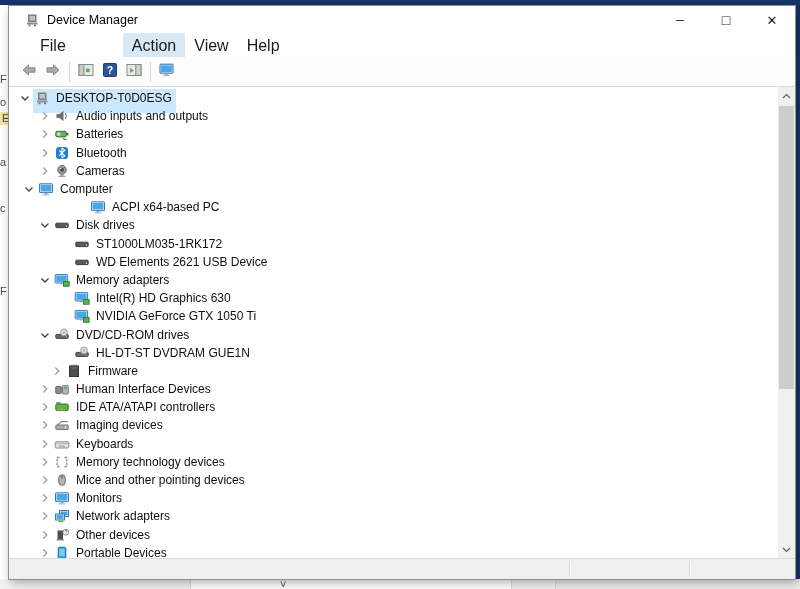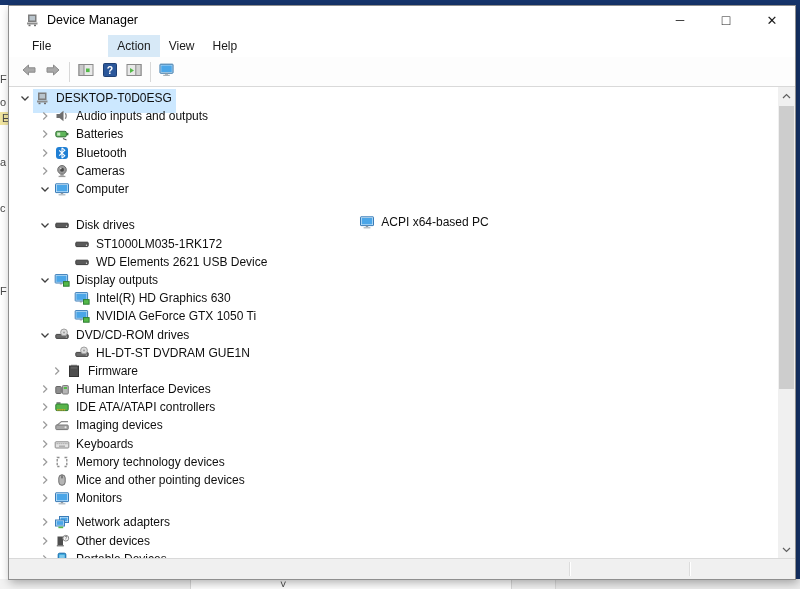--- a/index.html
+++ b/index.html
@@ -25,22 +25,22 @@
 
   .titlebar{height:28px;flex:0 0 28px;display:flex;align-items:center;background:#ffffff;}
   .title-icon{width:16px;height:16px;margin-left:15px;margin-right:7px;flex:0 0 16px;}
   .title-text{font-size:12.5px;color:#000;}
   .title-spacer{flex:1;}
   .win-btn{width:46px;height:28px;display:flex;align-items:center;justify-content:center;
            font-size:12px;color:#1a1a1a;cursor:default;}
   .win-btn.maximize{font-size:14px;}
   .win-btn.close{font-size:13px;}
 
-  .menubar{height:23px;flex:0 0 23px;display:flex;align-items:center;padding-left:14px;
-           font-size:12px;color:#1a1a1a;background:#ffffff;}
+  .menubar{height:23px;flex:0 0 23px;display:flex;align-items:center;padding-left:22px;
+           font-size:16px;color:#1a1a1a;background:#ffffff;}
   .menu-item{padding:4px 9px;}
   .menu-item.active{background:#d7e9f7;margin-left:48px;}
 
   .toolbar{height:29px;flex:0 0 29px;display:flex;align-items:center;padding-left:8px;
            background:#fdfdfd;border-bottom:1px solid #d9d9d9;}
   .tool-btn{width:24px;height:24px;display:flex;align-items:center;justify-content:center;}
   .tool-sep{width:1px;height:20px;background:#d8d8d8;margin:0 4px;}
 
   .tree{flex:1 1 auto;position:relative;overflow:hidden;background:#ffffff;}
   .tree-rows{position:absolute;left:0;top:2px;right:17px;overflow:hidden;bottom:0;}
@@ -224,37 +224,37 @@
               <span class="dev-icon"><svg width="16" height="16" viewBox="0 0 16 16">
                   <circle cx="8" cy="6.8" r="4.3" fill="#9a9a9a" stroke="#6f6f6f"></circle>
                   <circle cx="8" cy="6.8" r="2" fill="#4a4a4a"></circle>
                   <circle cx="6.8" cy="5.6" r="0.8" fill="#dddddd"></circle>
                   <rect x="6.3" y="11.3" width="3.4" height="1.3" fill="#7d7d7d"></rect>
                   <rect x="4.6" y="12.8" width="6.8" height="1.3" fill="#9a9a9a"></rect>
                 </svg></span>
               <span>Cameras</span>
             </span>
           </div>
-          <div class="tree-row" style="padding-left: 28px;">
+          <div class="tree-row" style="padding-left: 12px;">
             <span class="expander">
               <svg width="16" height="16" viewBox="0 0 16 16">
                 <polyline points="4.5,6.5 8,10 11.5,6.5" fill="none" stroke="#404040" stroke-width="1.3"></polyline>
               </svg>
             </span>
             <span class="row-body">
               <span class="dev-icon"><svg width="16" height="16" viewBox="0 0 16 16">
                   <rect x="1.5" y="2.8" width="13" height="8.8" rx="0.5" fill="#cfe9fb" stroke="#3a7cb8"></rect>
                   <rect x="2.7" y="4" width="10.6" height="6.4" fill="#4ba6e8"></rect>
                   <rect x="6.8" y="11.8" width="2.4" height="1.3" fill="#8f9aa3"></rect>
                   <rect x="4.6" y="13.2" width="6.8" height="1.2" fill="#aab4bb"></rect>
                 </svg></span>
               <span>Computer</span>
             </span>
           </div>
-          <div class="tree-row" style="padding-left: 64px; flex-direction: column;">
+          <div class="tree-row" style="padding-left: 64px;">
             <span class="expander"></span>
             <span class="row-body">
               <span class="dev-icon"><svg width="16" height="16" viewBox="0 0 16 16">
                   <rect x="1.5" y="2.8" width="13" height="8.8" rx="0.5" fill="#cfe9fb" stroke="#3a7cb8"></rect>
                   <rect x="2.7" y="4" width="10.6" height="6.4" fill="#4ba6e8"></rect>
                   <rect x="6.8" y="11.8" width="2.4" height="1.3" fill="#8f9aa3"></rect>
                   <rect x="4.6" y="13.2" width="6.8" height="1.2" fill="#aab4bb"></rect>
                 </svg></span>
               <span>ACPI x64-based PC</span>
             </span>
@@ -299,21 +299,21 @@
                 <polyline points="4.5,6.5 8,10 11.5,6.5" fill="none" stroke="#404040" stroke-width="1.3"></polyline>
               </svg>
             </span>
             <span class="row-body">
               <span class="dev-icon"><svg width="16" height="16" viewBox="0 0 16 16">
                   <rect x="1.2" y="2.6" width="12.4" height="8.4" rx="0.5" fill="#cfe9fb" stroke="#3a7cb8"></rect>
                   <rect x="2.3" y="3.7" width="10.2" height="6.2" fill="#4ba6e8"></rect>
                   <rect x="5.8" y="11.2" width="2.2" height="1.2" fill="#8f9aa3"></rect>
                   <rect x="9.5" y="9.6" width="5.6" height="4.6" fill="#54b948" stroke="#2e7d32"></rect>
                 </svg></span>
-              <span>Display outputs</span>
+              <span>Memory adapters</span>
             </span>
           </div>
           <div class="tree-row" style="padding-left: 48px;">
             <span class="expander"></span>
             <span class="row-body">
               <span class="dev-icon"><svg width="16" height="16" viewBox="0 0 16 16">
                   <rect x="1.2" y="2.6" width="12.4" height="8.4" rx="0.5" fill="#cfe9fb" stroke="#3a7cb8"></rect>
                   <rect x="2.3" y="3.7" width="10.2" height="6.2" fill="#4ba6e8"></rect>
                   <rect x="5.8" y="11.2" width="2.2" height="1.2" fill="#8f9aa3"></rect>
                   <rect x="9.5" y="9.6" width="5.6" height="4.6" fill="#54b948" stroke="#2e7d32"></rect>
@@ -481,21 +481,21 @@
             <span class="row-body">
               <span class="dev-icon"><svg width="16" height="16" viewBox="0 0 16 16">
                   <rect x="1.5" y="2.8" width="13" height="8.8" rx="0.5" fill="#cfe9fb" stroke="#3a7cb8"></rect>
                   <rect x="2.7" y="4" width="10.6" height="6.4" fill="#4ba6e8"></rect>
                   <rect x="6.8" y="11.8" width="2.4" height="1.3" fill="#8f9aa3"></rect>
                   <rect x="4.6" y="13.2" width="6.8" height="1.2" fill="#aab4bb"></rect>
                 </svg></span>
               <span>Monitors</span>
             </span>
           </div>
-          <div class="tree-row" style="padding-left: 28px; margin-top: 6px;">
+          <div class="tree-row" style="padding-left: 28px;">
             <span class="expander">
               <svg width="16" height="16" viewBox="0 0 16 16">
                 <polyline points="6.3,4.5 9.8,8 6.3,11.5" fill="none" stroke="#9a9a9a" stroke-width="1.2"></polyline>
               </svg>
             </span>
             <span class="row-body">
               <span class="dev-icon"><svg width="16" height="16" viewBox="0 0 16 16">
                   <rect x="5.5" y="2.5" width="9" height="6" fill="#cfe9fb" stroke="#3a7cb8"></rect>
                   <rect x="6.6" y="3.6" width="6.8" height="3.8" fill="#4ba6e8"></rect>
                   <rect x="1.5" y="6" width="9" height="6" fill="#cfe9fb" stroke="#3a7cb8"></rect>

